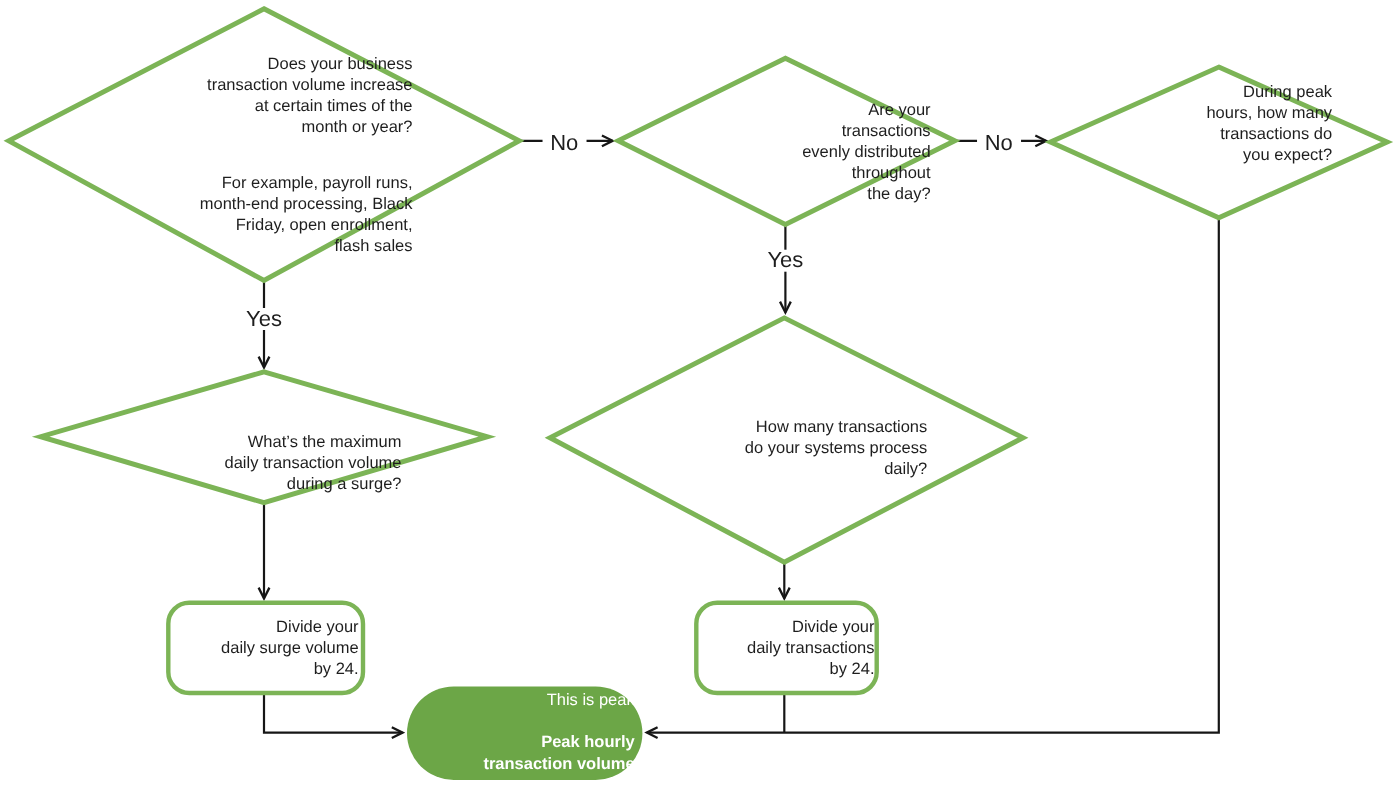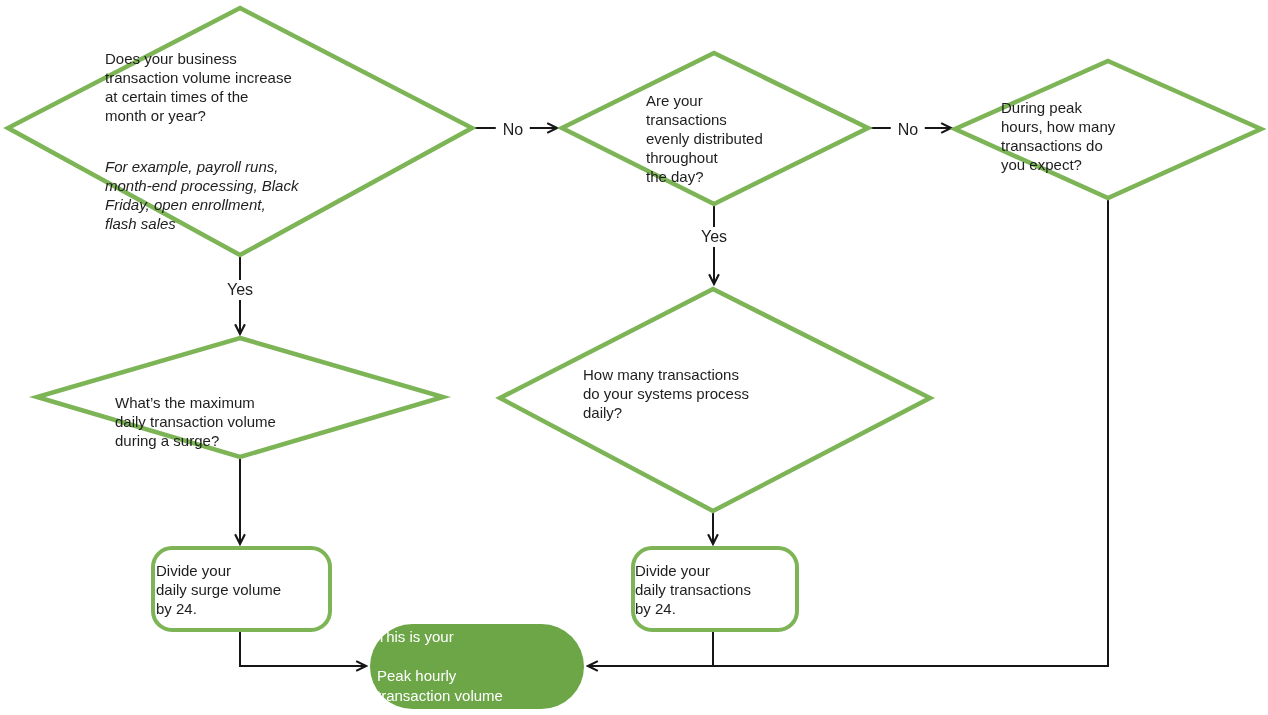--- a/index.html
+++ b/index.html
@@ -22,47 +22,47 @@
   .gfx { position: absolute; left: 0; top: 0; }
   .edge { stroke: var(--line-black); stroke-width: 2; fill: none; }
   .arrow { marker-end: url(#arrowhead); }
   .diamond { fill: #fff; stroke: var(--shape-border-green); stroke-width: 4.5; stroke-linejoin: miter; }
   .stepbox { fill: #fff; stroke: var(--shape-border-green); stroke-width: 4; }
   .resultpill { fill: var(--result-fill-green); stroke: none; }
 
   .overlay {
     position: absolute;
     transform: translate(-50%, -50%);
-    text-align: left;
+    text-align: right;
     white-space: pre-line;
     font-size: 15px;
     line-height: 19px;
     color: var(--text-dark);
   }
   .overlay .q { margin: 0; }
-  .overlay .ex { margin: 13px 0 0 0; font-style: italic; }
+  .overlay .ex { margin: 13px 0 0 0; }
   .edge-label {
     position: absolute;
     transform: translate(-50%, -50%);
     background: var(--background);
     padding: 1px 7px;
-    font-size: 16px;
+    font-size: 20px;
     line-height: 18px;
     color: var(--text-dark);
   }
   .result-text { color: #fff; width: 200px; }
   .result-text .intro { margin: 0; }
-  .result-text .emph { margin: 1px 0 0 0; font-weight: normal; line-height: 20px; }
+  .result-text .emph { margin: 1px 0 0 0; font-weight: bold; line-height: 20px; }
 
   
   .t-d1 { left: 240px; top: 141px; width: 270px; }
   .t-d2 { left: 746px; top: 138px; width: 200px; }
-  .t-d3 { left: 1106px; top: 136px; width: 210px; }
+  .t-d3 { left: 1106px; top: 112px; width: 210px; }
   .t-d4 { left: 240px; top: 421px; width: 250px; }
-  .t-d5 { left: 713px; top: 393px; width: 260px; }
+  .t-d5 { left: 713px; top: 407px; width: 260px; }
   .t-boxl { left: 241px; top: 589px; width: 170px; }
   .t-boxm { left: 715px; top: 589px; width: 160px; }
   .t-result { left: 477px; top: 666px; }
   .l-no1 { left: 513px; top: 130px; }
   .l-no2 { left: 908px; top: 130px; }
   .l-yes1 { left: 240px; top: 290px; }
   .l-yes2 { left: 714px; top: 237px; }
 </style>
 </head>
 <body>
@@ -142,21 +142,21 @@
 by 24.</p>
   </div>
 
   <div class="overlay t-boxm">
     <p class="q">Divide your
 daily transactions
 by 24.</p>
   </div>
 
   <div class="overlay t-result result-text">
-    <p class="intro">This is your</p>
+    <p class="intro">This is peak</p>
     <p class="emph">Peak hourly
 transaction volume</p>
   </div>
 
   <div class="edge-label l-no1">No</div>
   <div class="edge-label l-no2">No</div>
   <div class="edge-label l-yes1">Yes</div>
   <div class="edge-label l-yes2">Yes</div>
 
 </div>

